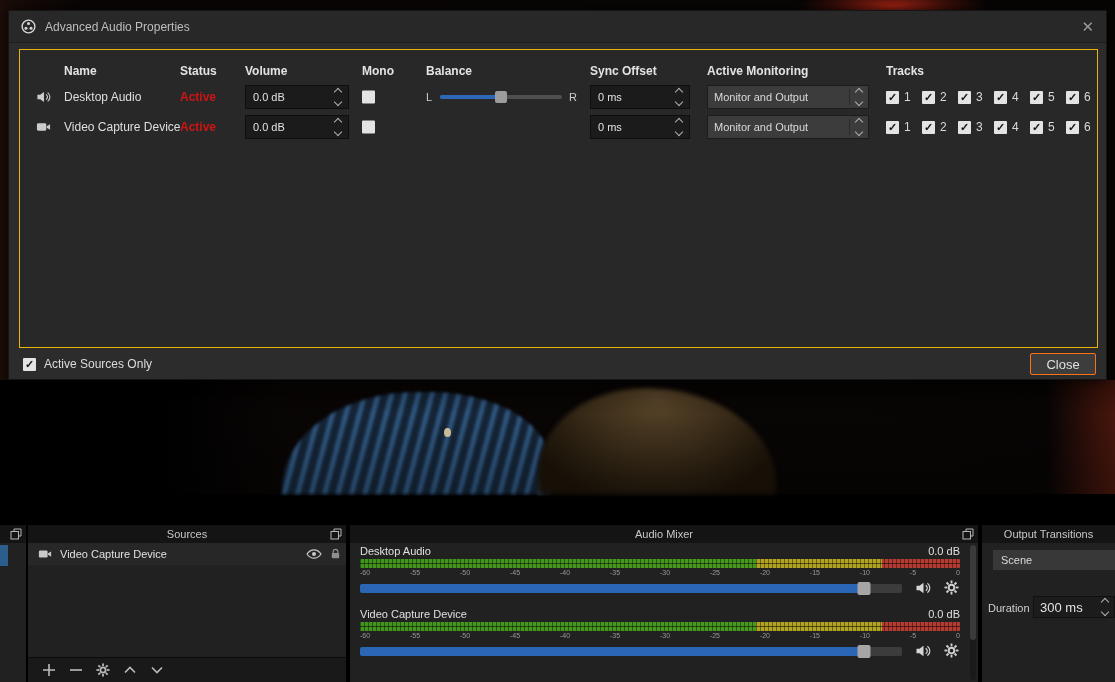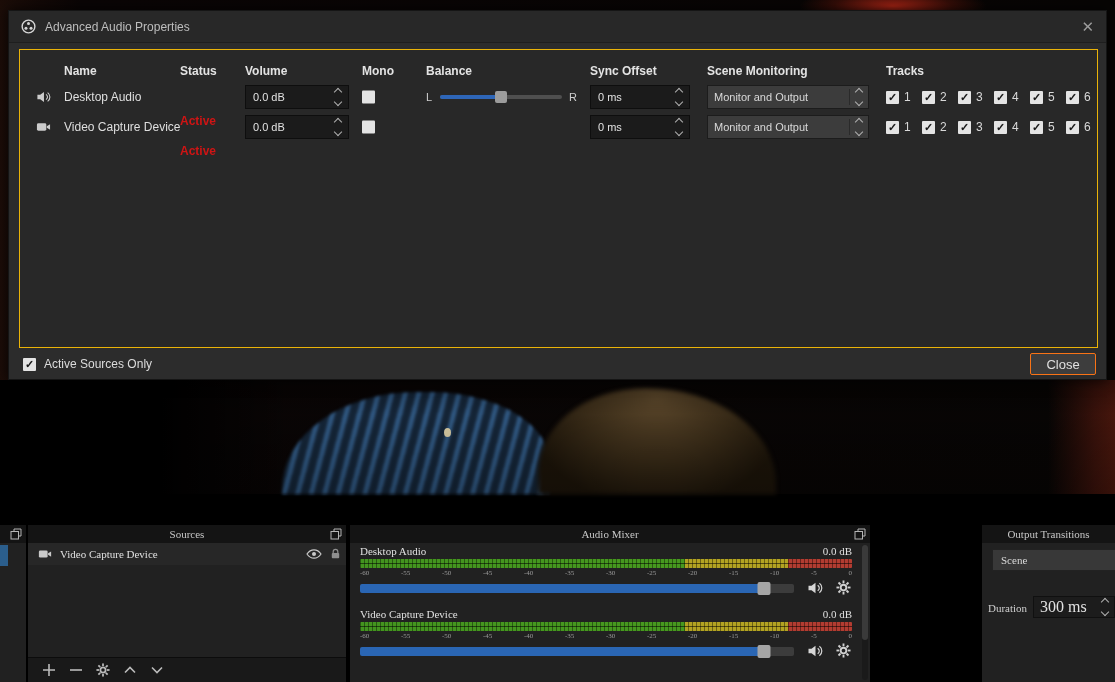--- a/index.html
+++ b/index.html
@@ -33,21 +33,21 @@
   .close-x{margin-left:auto;color:#9c9c9c;font-size:15px;line-height:1;cursor:default;}
   .tablebox{position:absolute;left:10px;top:38px;width:1077px;height:297px;border:1px solid #eab308;background:#282828;}
   .h{position:absolute;top:14px;font-weight:bold;font-size:12px;color:#e3e3e3;white-space:nowrap;}
   .h-name{left:44px}.h-status{left:160px}.h-volume{left:225px}.h-mono{left:342px}
   .h-balance{left:406px}.h-sync{left:570px}.h-monitor{left:687px}.h-tracks{left:866px}
 
   .drow{position:absolute;left:0;right:0;height:30px;}
   .drow > *{position:absolute;top:50%;transform:translateY(-50%);}
   .ricon{left:16px;width:15px;height:15px;}
   .rname{left:44px;font-size:12px;color:#dfdfdf;white-space:nowrap;}
-  .rstatus{left:160px;font-size:12px;font-weight:bold;color:#cf1414;margin-top:24px;}
+  .rstatus{left:160px;font-size:12px;font-weight:bold;color:#cf1414;}
   .field{background:#1b1b1b;border:1px solid #0e0e0e;display:flex;align-items:center;
     font-size:11px;color:#e2e2e2;padding:0 7px;box-sizing:border-box;height:24px;}
   .f-vol{left:225px;width:104px;}
   .f-sync{left:570px;width:100px;}
   .spin-col{margin-left:auto;display:flex;flex-direction:column;gap:4px;align-items:center;}
   .chv{width:5px;height:5px;border-left:1.5px solid #b0b0b0;border-top:1.5px solid #b0b0b0;display:inline-block;}
   .chv.up{transform:rotate(45deg);}
   .chv.down{transform:rotate(-135deg);}
   .cb{width:13px;height:13px;background:#e4e4e4;display:inline-flex;align-items:center;justify-content:center;
     font-size:11px;font-weight:bold;color:#181818;border-radius:1px;box-sizing:border-box;}
@@ -63,27 +63,27 @@
   .combo .spin-col{border-left:1px solid #2a2a2a;padding-left:6px;height:16px;justify-content:center;}
   .track{display:flex;gap:5px;align-items:center;font-size:12px;color:#d9d9d9;}
   .t1{left:866px}.t2{left:902px}.t3{left:938px}.t4{left:974px}.t5{left:1010px}.t6{left:1046px}
 
   .dfoot{position:absolute;left:14px;right:10px;top:341px;height:24px;display:flex;align-items:center;gap:8px;font-size:12px;}
   .close-btn{margin-left:auto;width:66px;height:22px;background:#3d3d3d;border:1px solid #f97316;border-radius:2px;
     color:#e0e0e0;font-size:13px;font-family:"Liberation Sans",sans-serif;}
 
   
   .dock{position:absolute;left:0;top:525px;width:1115px;height:157px;background:#000;}
-  .panel{position:absolute;top:0;bottom:0;background:#212121;overflow:hidden;font-family:Liberation Serif, serif;}
+  .panel{position:absolute;top:0;bottom:0;background:#212121;overflow:hidden;}
   .panel-header{position:absolute;left:0;top:0;right:0;height:18px;background:#141414;
     display:flex;align-items:center;justify-content:center;font-size:11px;color:#c7c7c7;}
   .pop{position:absolute;right:4px;top:3px;width:12px;height:12px;}
   .p-sliver{left:0;width:26px;}
   .p-sources{left:28px;width:318px;}
-  .p-mixer{left:350px;width:520px;}
+  .p-mixer{left:350px;width:628px;}
   .p-trans{left:982px;width:133px;}
   .scene-sel{position:absolute;left:0;top:20px;width:8px;height:21px;background:#2b5e8c;}
   .src-row{position:absolute;left:0;right:0;top:18px;height:22px;background:#272727;display:flex;align-items:center;
     padding-left:10px;gap:8px;font-size:11px;color:#e0e0e0;box-sizing:border-box;}
   .src-eye{position:absolute;right:24px;top:3px;width:16px;height:16px;}
   .src-lock{position:absolute;right:4px;top:4px;width:13px;height:13px;}
   .src-toolbar{position:absolute;left:0;right:0;bottom:0;height:24px;background:#191919;border-top:1px solid #0c0c0c;
     display:flex;align-items:center;gap:13px;padding-left:14px;}
   .tb-ico{width:14px;height:14px;display:inline-block;}
 
@@ -99,21 +99,21 @@
   .vol-track{flex:1;position:relative;height:9px;border-radius:2px;background:linear-gradient(90deg,#2a66b4 0 93%,#3c3c3c 93%);}
   .vol-handle{position:absolute;left:93%;top:-2px;width:13px;height:13px;background:#a6a6a6;border-radius:2px;transform:translateX(-50%);}
   .mx-ico{width:16px;height:16px;display:inline-block;}
   .mx-scroll{position:absolute;right:2px;top:20px;bottom:2px;width:6px;background:#1a1a1a;border-radius:3px;}
   .mx-thumb{position:absolute;left:0;top:0;width:6px;height:70%;background:#3a3a3a;border-radius:3px;}
 
   .fade-combo{position:absolute;left:10px;top:24px;right:-2px;height:22px;background:#383838;border:1px solid #222;
     display:flex;align-items:center;padding:0 8px;font-size:11px;color:#dadada;box-sizing:border-box;}
   .dur-label{position:absolute;left:6px;top:77px;font-size:11px;color:#cfcfcf;}
   .dur-spin{position:absolute;left:51px;top:71px;width:82px;height:22px;background:#1c1c1c;border:1px solid #101010;
-    display:flex;align-items:center;padding:0 6px;font-size:16px;color:#e2e2e2;box-sizing:border-box;}
+    display:flex;align-items:center;padding:0 6px;font-size:13px;color:#e2e2e2;box-sizing:border-box;}
   svg{display:block;}
 </style>
 </head>
 <body>
 
 <div class="screen">
 
   <div class="video-bg">
     <div class="dark-left"></div>
     <div class="shirt"></div>
@@ -137,21 +137,21 @@
       <span class="close-x">✕</span>
     </div>
 
     <div class="tablebox">
       <span class="h h-name">Name</span>
       <span class="h h-status">Status</span>
       <span class="h h-volume">Volume</span>
       <span class="h h-mono">Mono</span>
       <span class="h h-balance">Balance</span>
       <span class="h h-sync">Sync Offset</span>
-      <span class="h h-monitor">Scene Monitoring</span>
+      <span class="h h-monitor">Active Monitoring</span>
       <span class="h h-tracks">Tracks</span>
 
       <div class="drow" style="top:32px">
         <span class="ricon">
           <svg width="15" height="15" viewBox="0 0 16 16">
               <path d="M1.5 5.7h3l4-3v10.6l-4-3h-3z" fill="#cccccc"></path>
               <path d="M10.7 5.2c1 .8 1.6 1.7 1.6 2.8s-.6 2-1.6 2.8" stroke="#cccccc" fill="none" stroke-width="1.2"></path>
               <path d="M12.4 3.3c1.6 1.2 2.4 2.8 2.4 4.7s-.8 3.5-2.4 4.7" stroke="#cccccc" fill="none" stroke-width="1.2"></path>
             </svg>
         </span>

